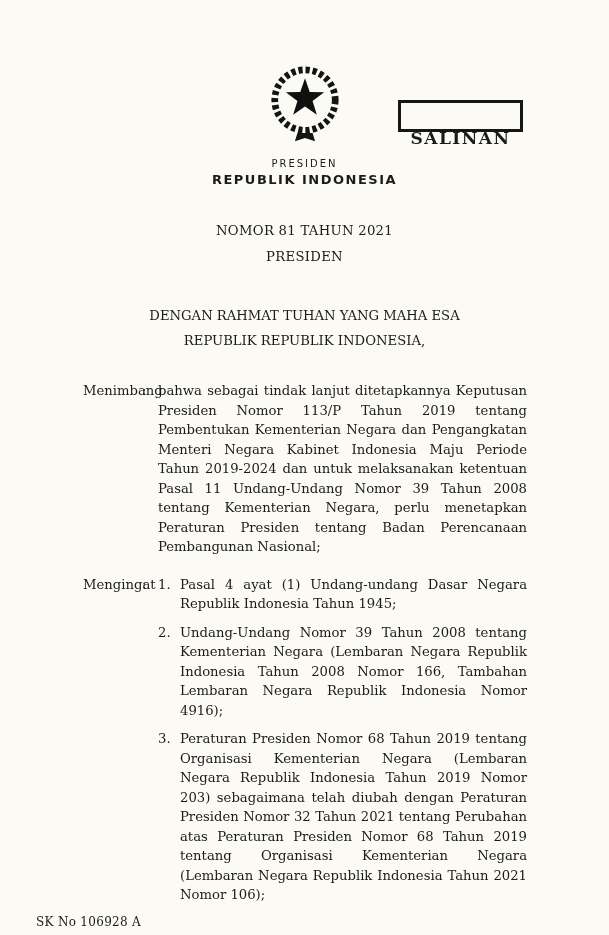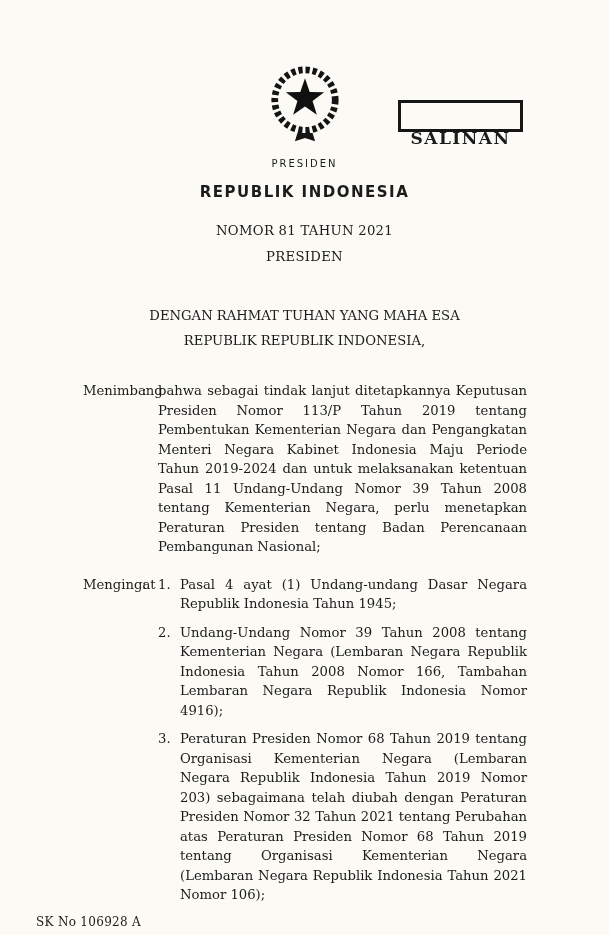--- a/index.html
+++ b/index.html
@@ -32,21 +32,21 @@
   }
   .letterhead {
     position:absolute; top:158px; left:0; right:0;
     text-align:center;
     font-family:"DejaVu Sans", "Liberation Sans", sans-serif;
   }
   .letterhead-line1 {
     font-size:10px; font-weight:normal; letter-spacing:2px;
   }
   .letterhead-line2 {
-    font-size:15px; font-weight:bold; letter-spacing:1.5px; margin-top:14px;
+    font-size:13px; font-weight:bold; letter-spacing:1.5px; margin-top:3px;
   }
   
   .content {
     position:absolute; top:224px; left:0; right:0;
   }
   .title-block { text-align:center; font-size:13.2px; letter-spacing:0.3px; }
   .title-line { margin-bottom:12px; line-height:14px; }
   .preamble-block { text-align:center; font-size:13.2px; margin-top:45px; }
   .preamble-line { margin-bottom:11px; line-height:14px; }
 

